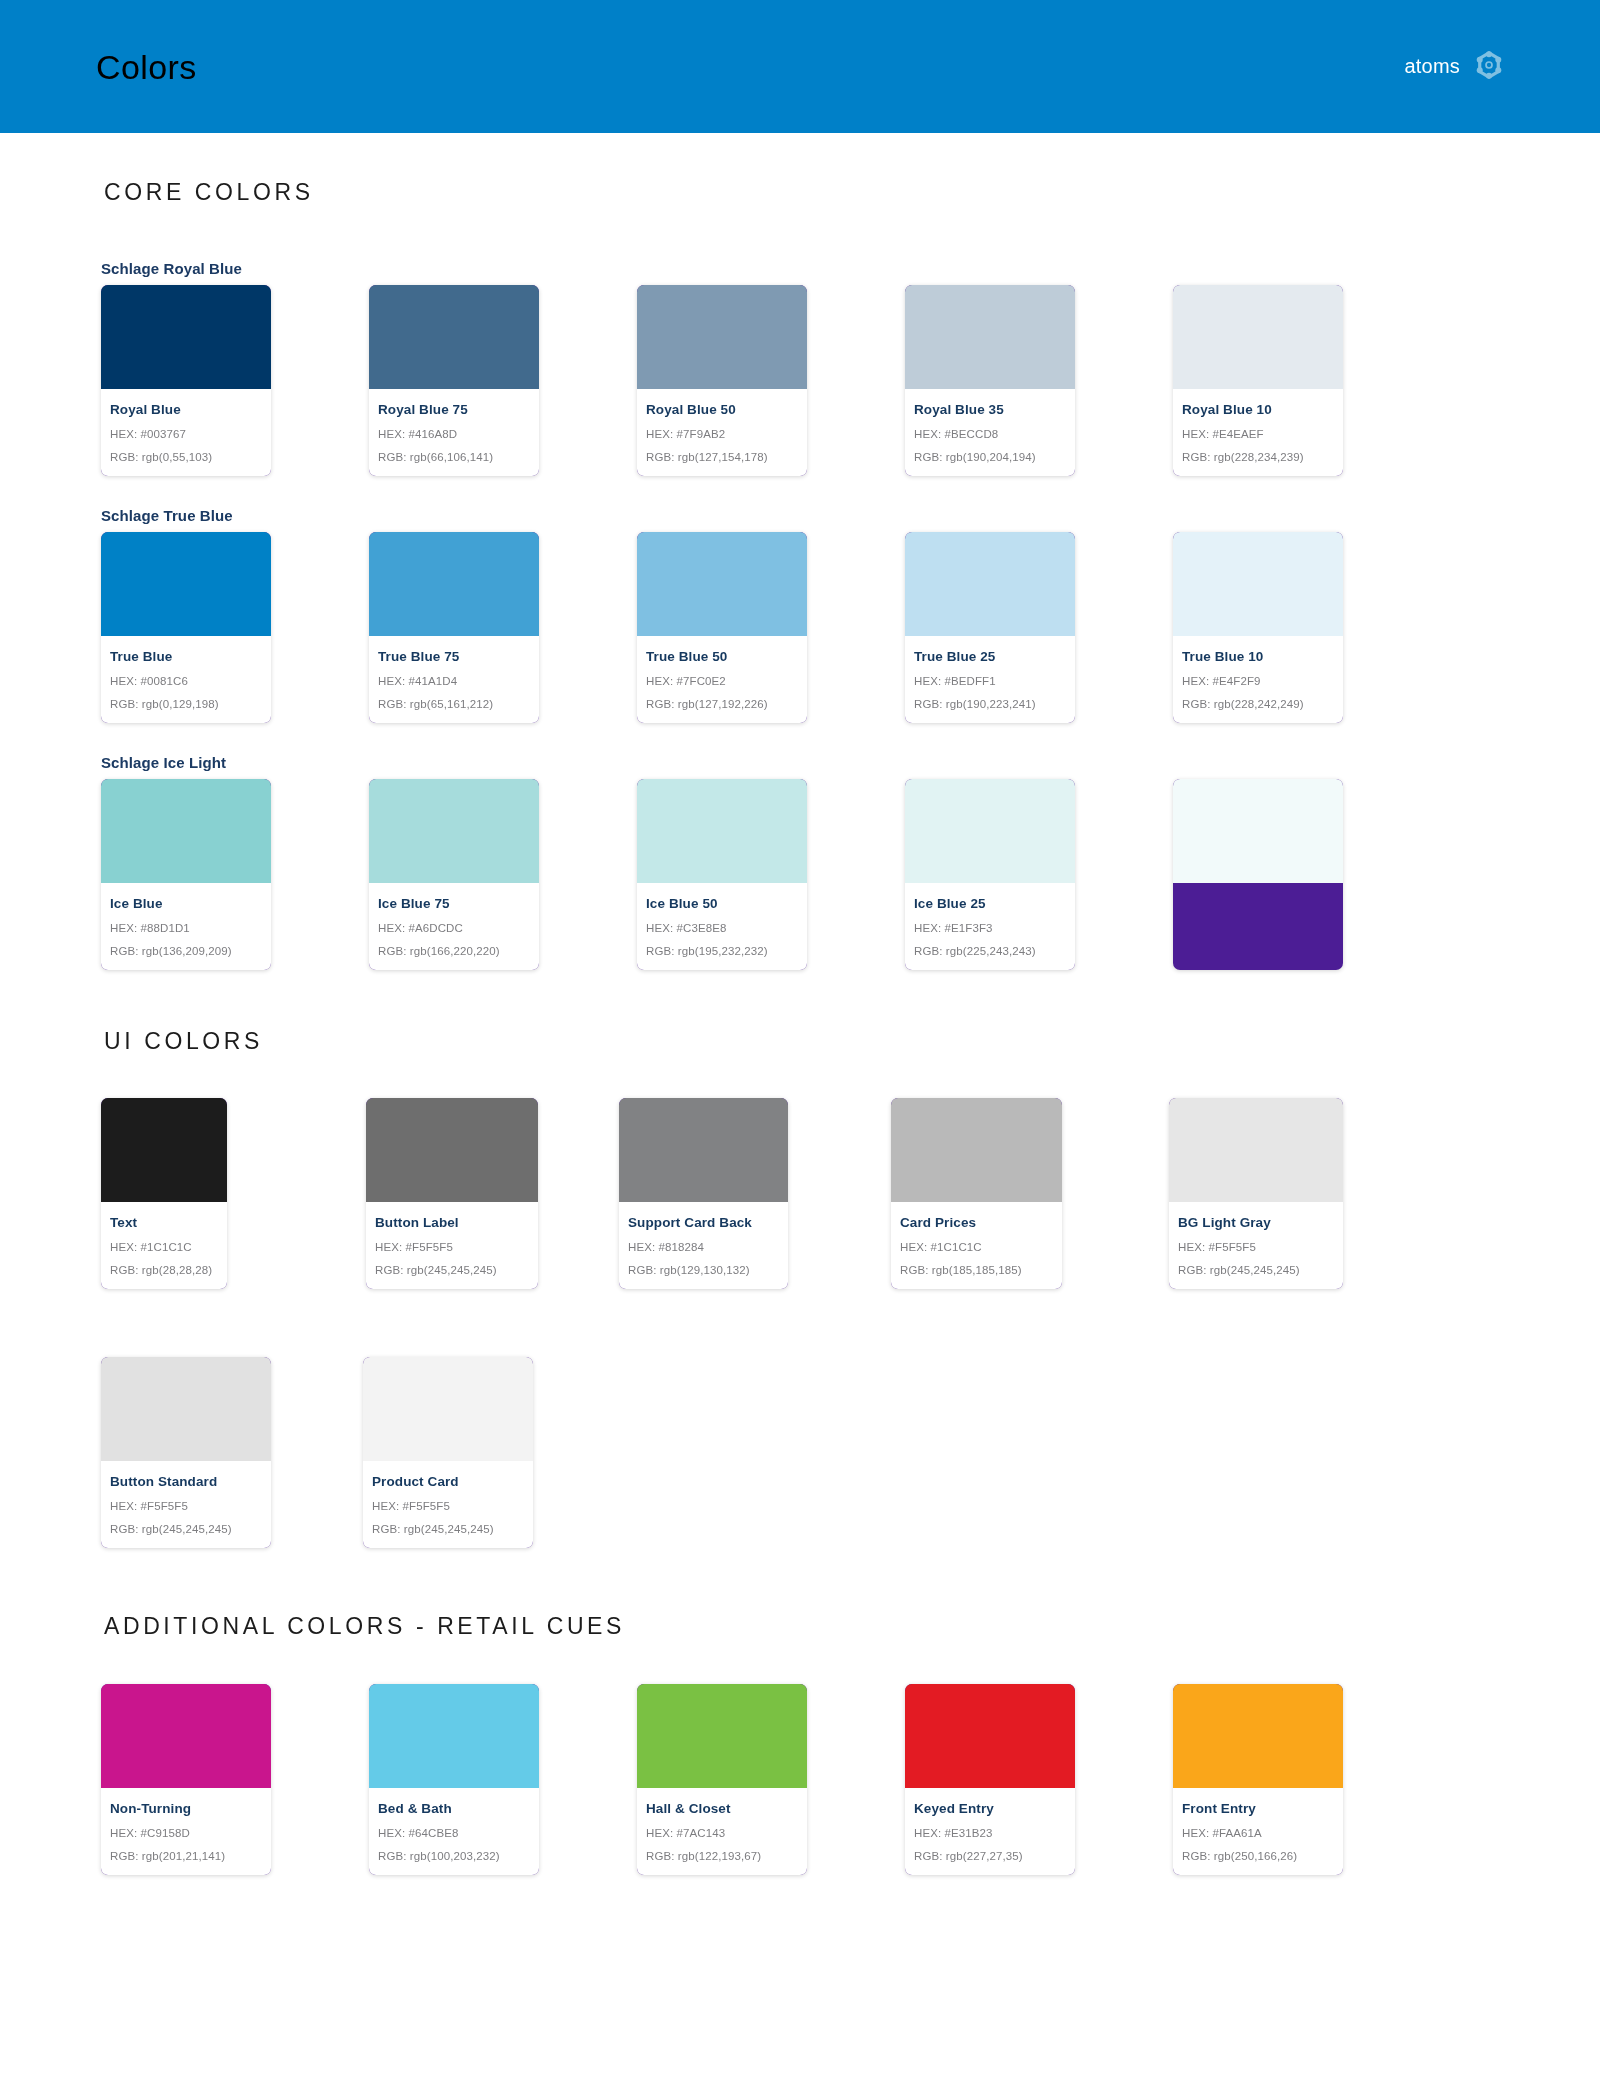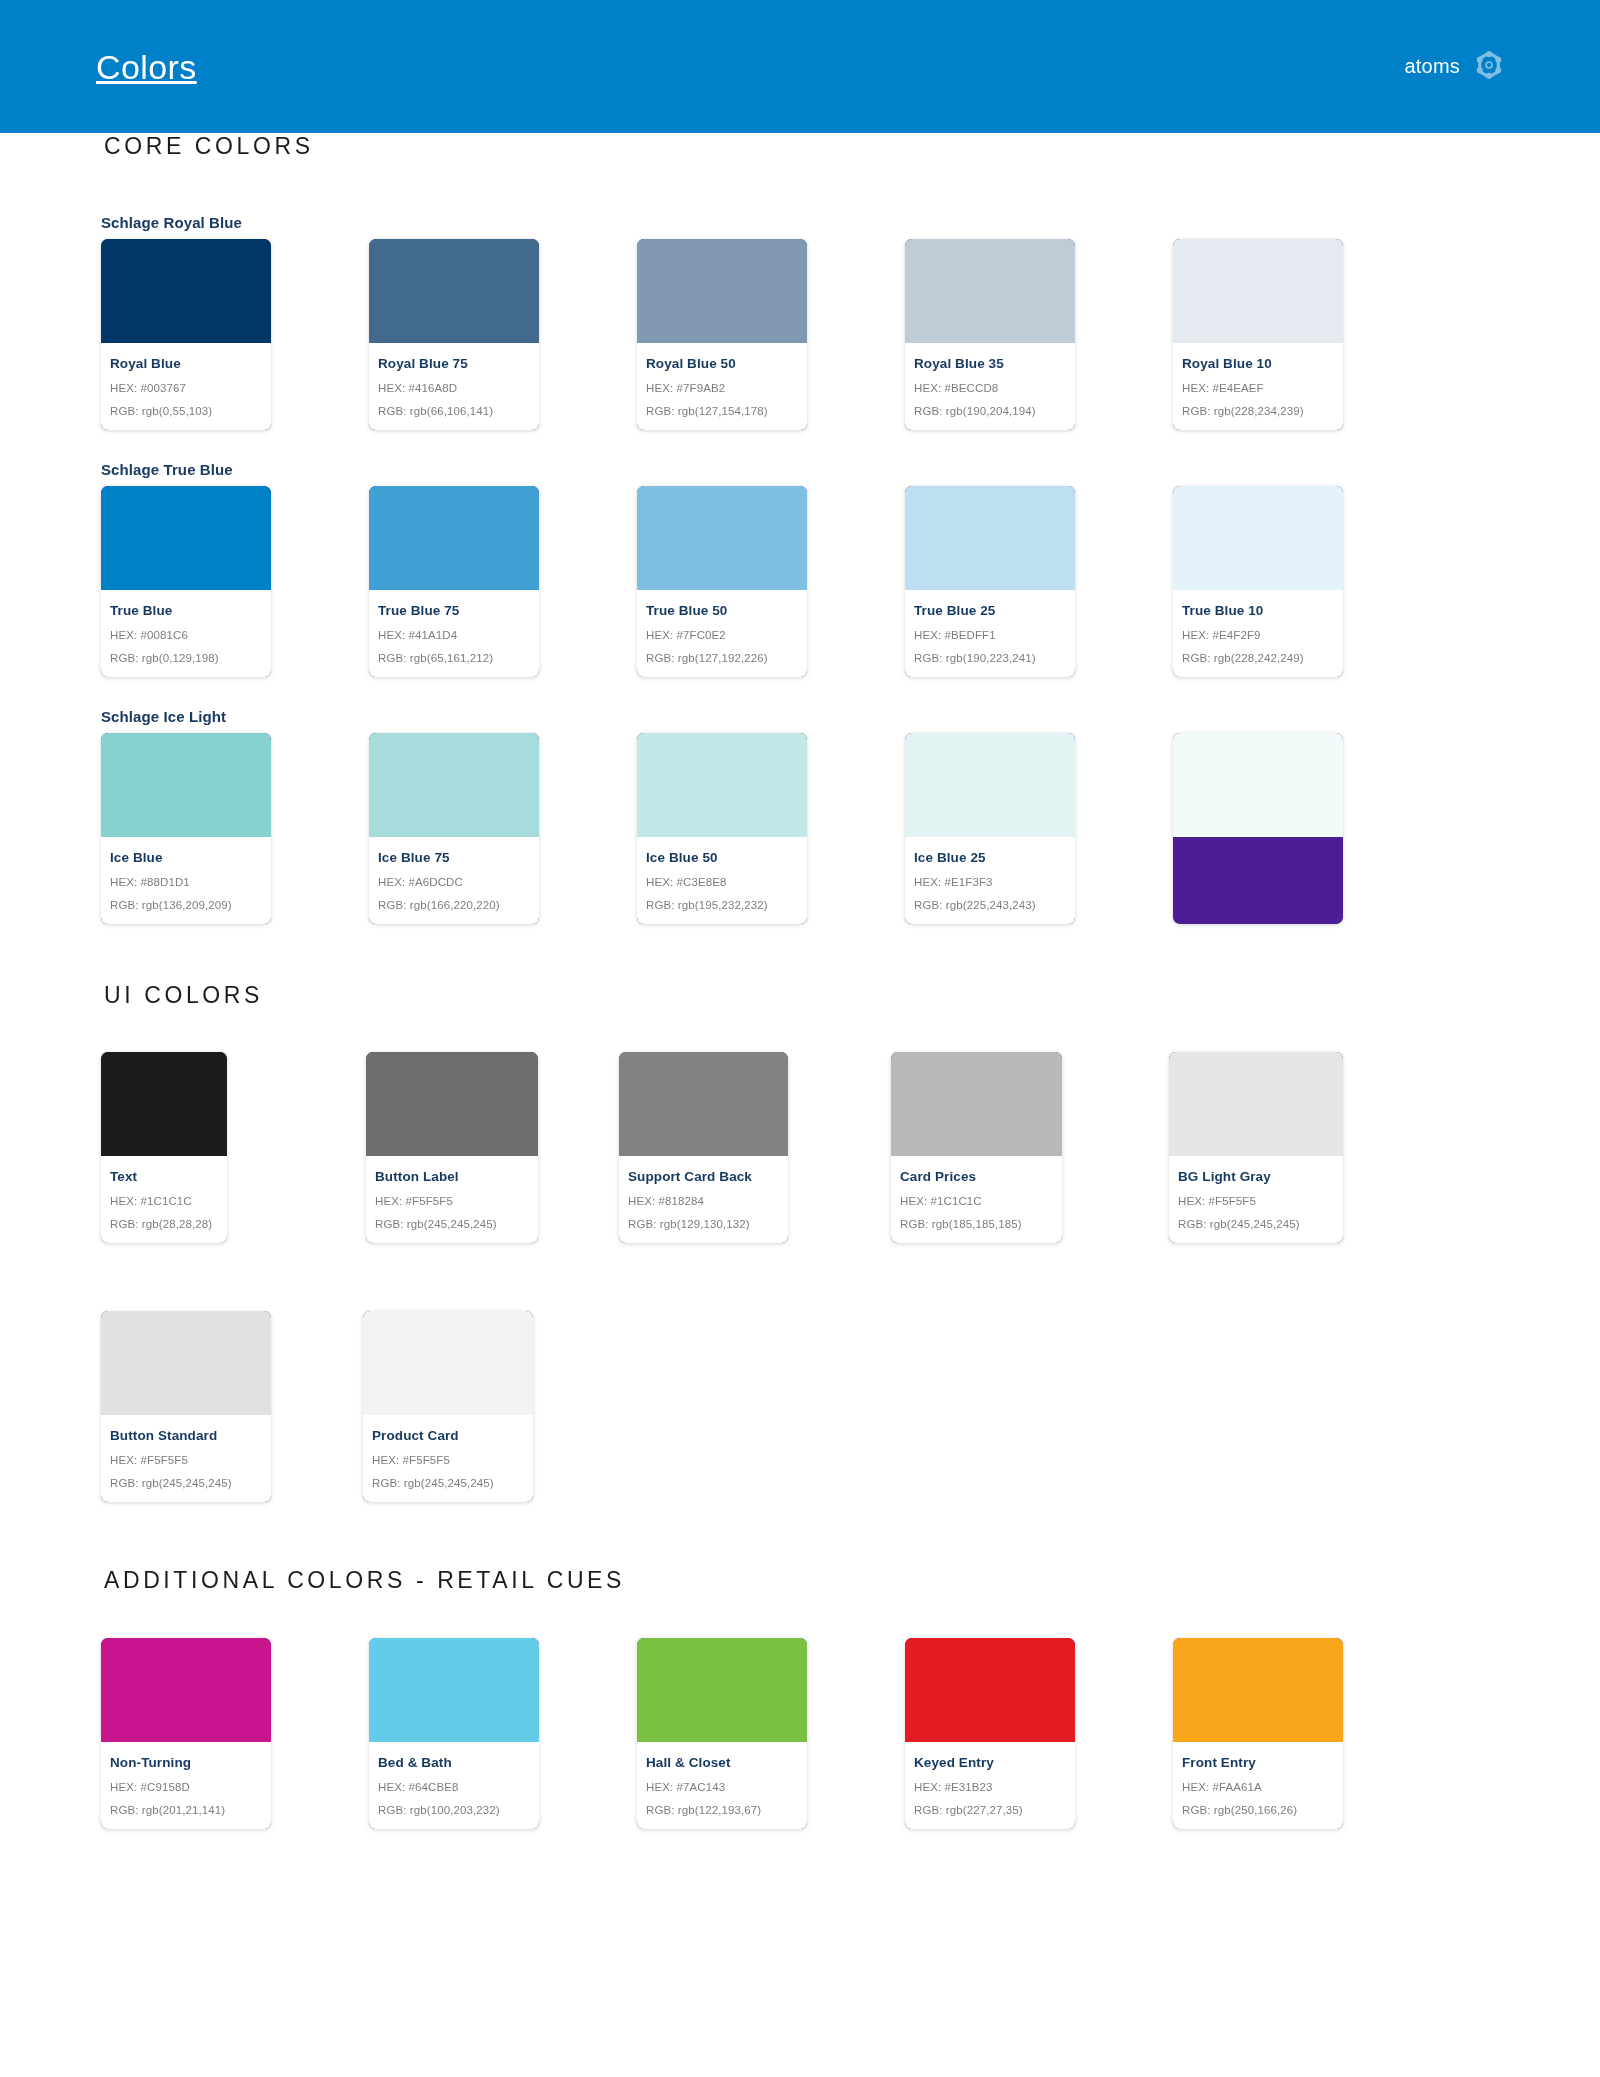--- a/index.html
+++ b/index.html
@@ -18,26 +18,25 @@
     left: 0; top: 0;
     width: 1600px;
     height: 133px;
     background: #0080C8;
     display: flex;
     align-items: center;
     justify-content: space-between;
     padding: 0 96px 0 96px;
   }
   .app-title {
-    color: #ffffff;
+    color: #000000;
     font-size: 34px;
     font-weight: 300;
     letter-spacing: 0.4px;
     line-height: 1;
-    text-decoration: underline;
   }
   .brand-group {
     display: flex;
     align-items: center;
     gap: 14px;
   }
   .brand-name {
     color: #ffffff;
     font-size: 20px;
     font-weight: 400;
@@ -141,21 +140,21 @@
           <path d="M16 3 L25.9 9 L25.9 23 L16 29 L6.1 23 L6.1 9 Z" fill="none" stroke="#7FC0E2" stroke-width="3.4"></path>
         </g>
         <circle cx="16" cy="16" r="2.3" fill="#0080C8"></circle>
       </svg>
     </span>
   </div>
 </div>
 
 <div class="page">
 
-  <div class="section" style="">
+  <div class="section" style="padding-top:46px;">
     <div class="section-title">CORE COLORS</div>
 
     <div class="group-label" style="margin-top:54px;">Schlage Royal Blue</div>
     <div class="swatch-row" style="margin-top:8px;">
       <div class="card">
         <span class="chip" style="background:#003767"></span>
         <div class="info">
           <div class="c-name">Royal Blue</div>
           <div class="c-hex">HEX: #003767</div>
           <div class="c-rgb">RGB: rgb(0,55,103)</div>

